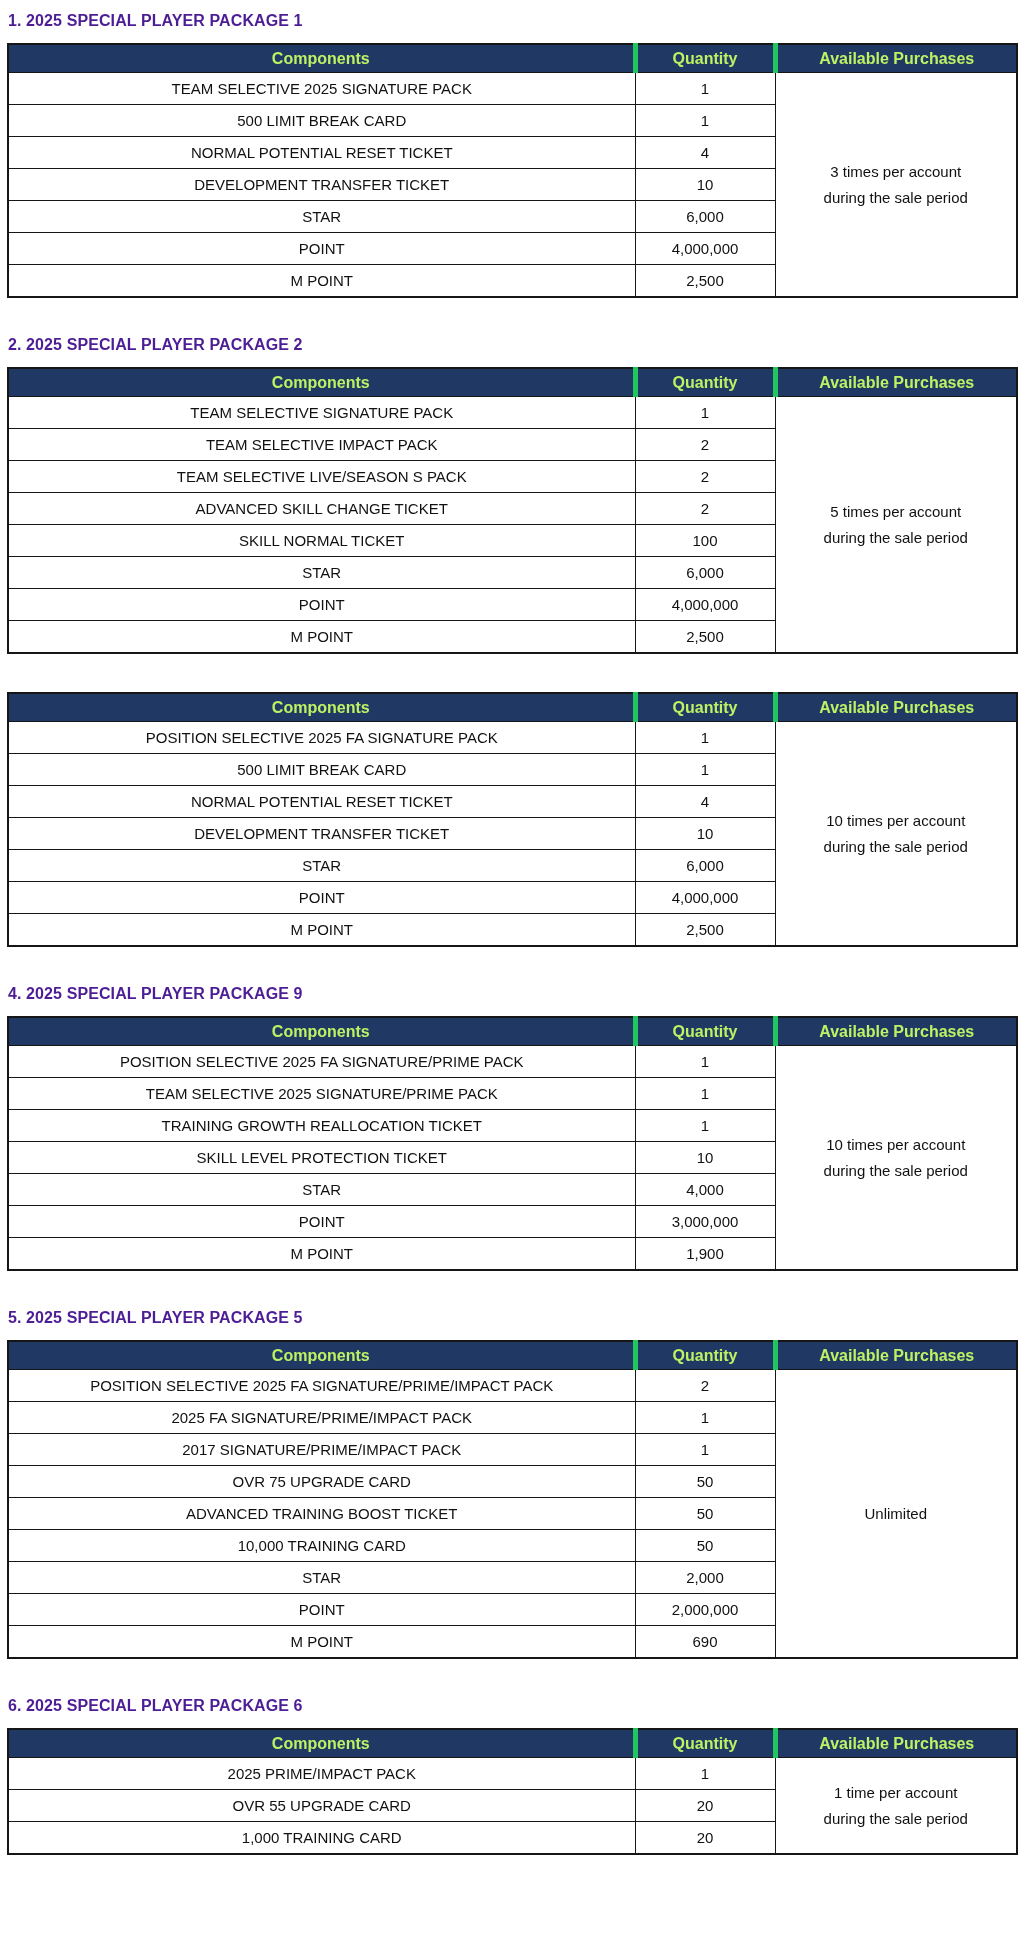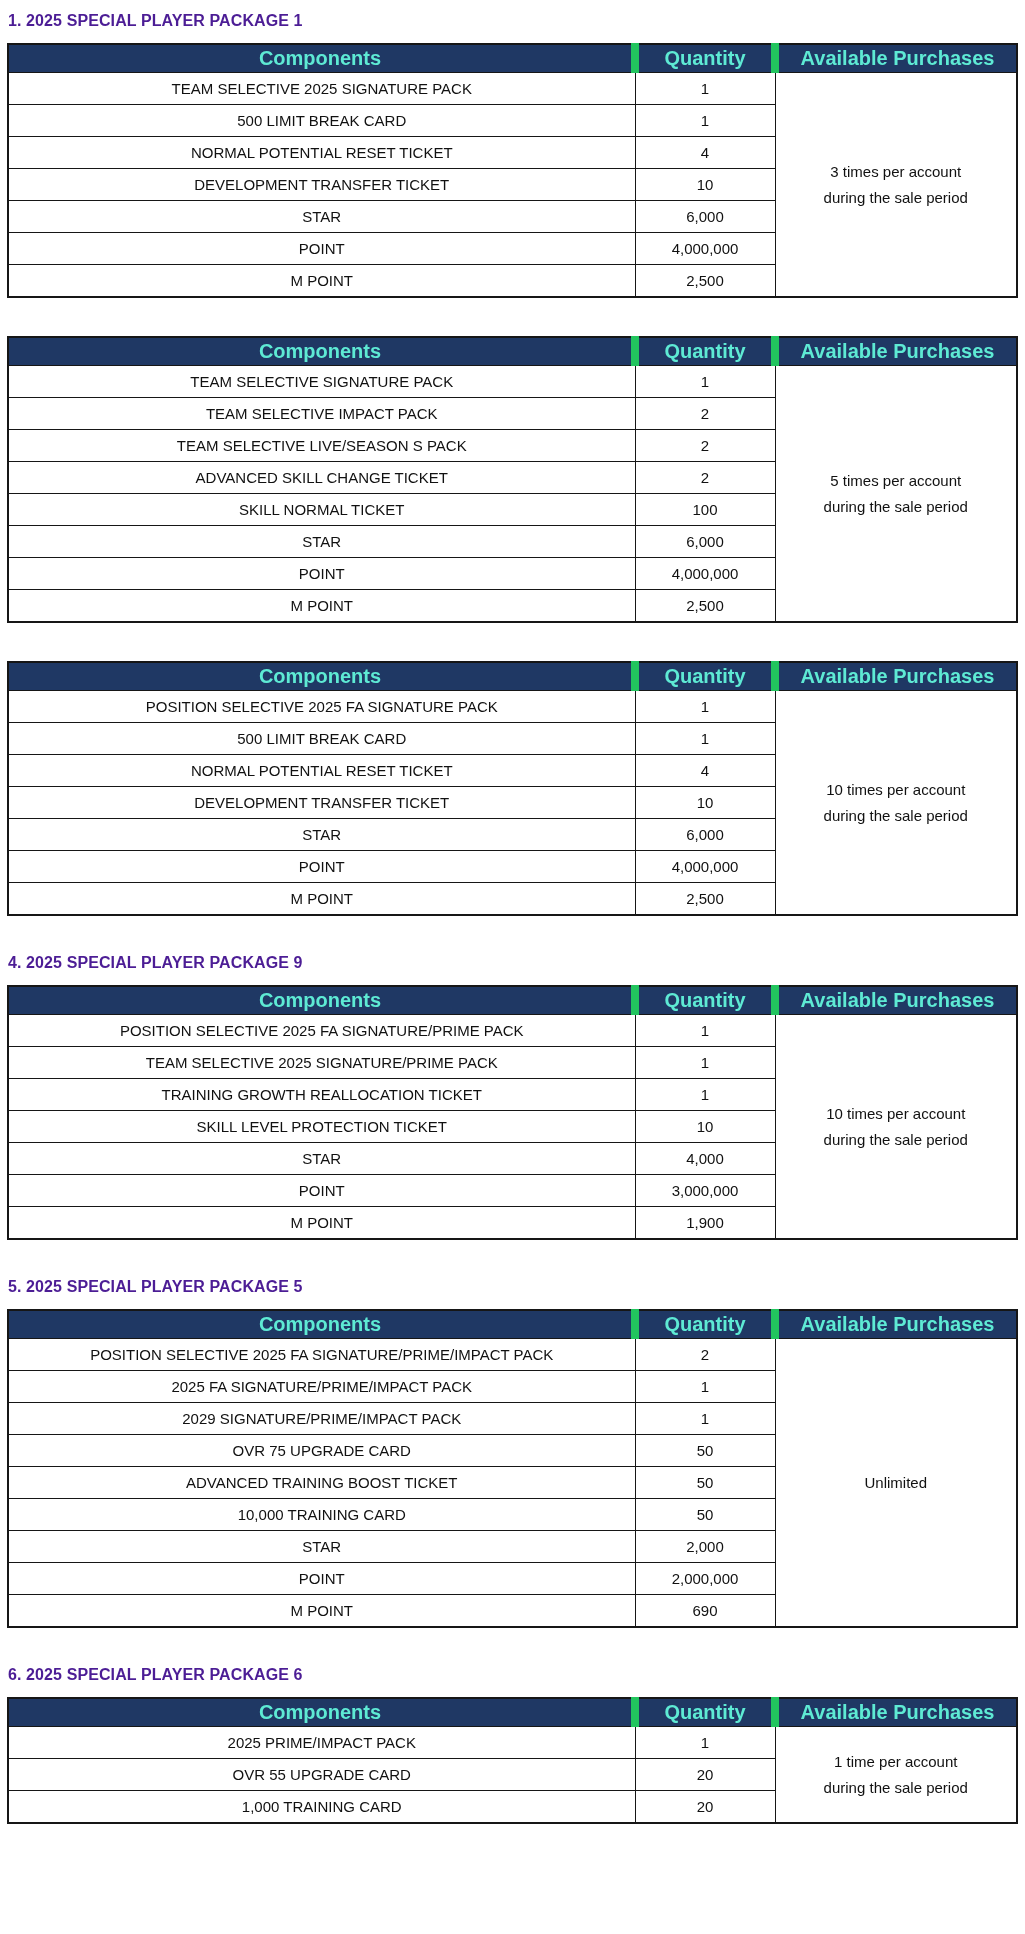--- a/index.html
+++ b/index.html
@@ -32,30 +32,30 @@
     border-collapse: collapse;
     table-layout: fixed;
     width: 1009px;
     border: 2px solid #161616;
   }
   col.c-comp  { width: 627px; }
   col.c-qty   { width: 140px; }
   col.c-avail { width: 242px; }
   th {
     background: #1f3864;
-    color: #5eead4;
+    color: #bef264;
     font-weight: bold;
-    font-size: 20px;
+    font-size: 16px;
     height: 27px;
     padding: 0 4px;
     text-align: center;
     border-bottom: 1px solid #161616;
   }
   th + th {
-    border-left: 8px solid #22c55e;
+    border-left: 5px solid #22c55e;
   }
   td {
     border: 1px solid #161616;
     font-size: 15px;
     text-align: center;
     vertical-align: middle;
     height: 31px;
     padding: 0 6px;
     color: #111111;
     background: #ffffff;
@@ -117,20 +117,21 @@
           </tr>
           <tr>
             <td>M POINT</td>
             <td>2,500</td>
           </tr>
         </tbody>
     </table>
   </section>
 
   <section class="package">
+    <h2 class="pkg-title">2. 2025 SPECIAL PLAYER PACKAGE 2</h2>
     <table class="pkg-table">
       <colgroup>
         <col class="c-comp">
         <col class="c-qty">
         <col class="c-avail">
       </colgroup>
       <thead>
         <tr>
           <th>Components</th>
           <th>Quantity</th>
@@ -302,21 +303,21 @@
             <td>2</td>
             <td class="avail" rowspan="9">
               <div class="avail-line">Unlimited</div>
             </td>
           </tr>
           <tr>
             <td>2025 FA SIGNATURE/PRIME/IMPACT PACK</td>
             <td>1</td>
           </tr>
           <tr>
-            <td>2029 SIGNATURE/PRIME/IMPACT PACK</td>
+            <td>2017 SIGNATURE/PRIME/IMPACT PACK</td>
             <td>1</td>
           </tr>
           <tr>
             <td>OVR 75 UPGRADE CARD</td>
             <td>50</td>
           </tr>
           <tr>
             <td>ADVANCED TRAINING BOOST TICKET</td>
             <td>50</td>
           </tr>

